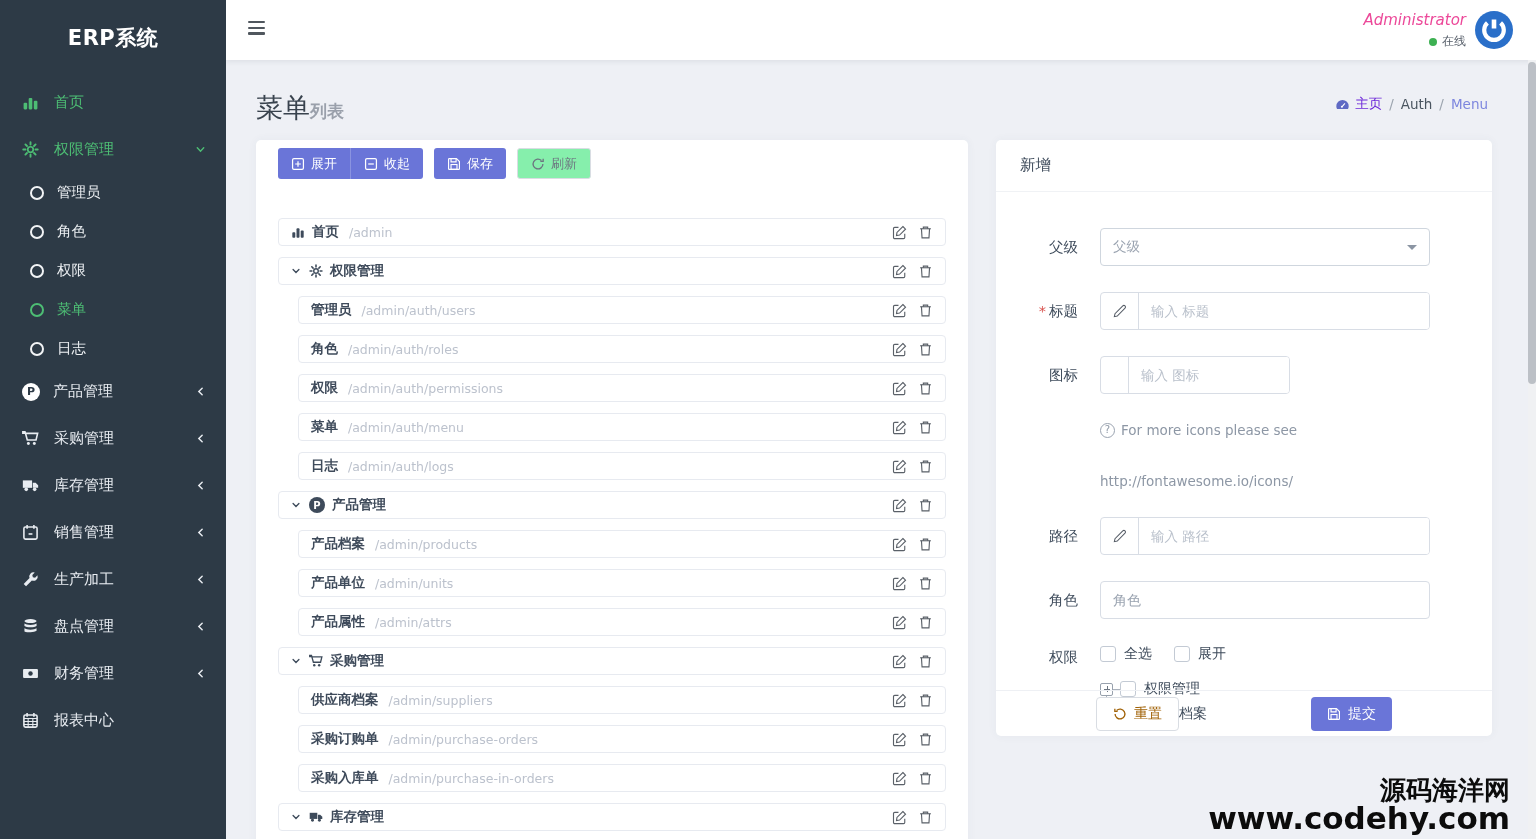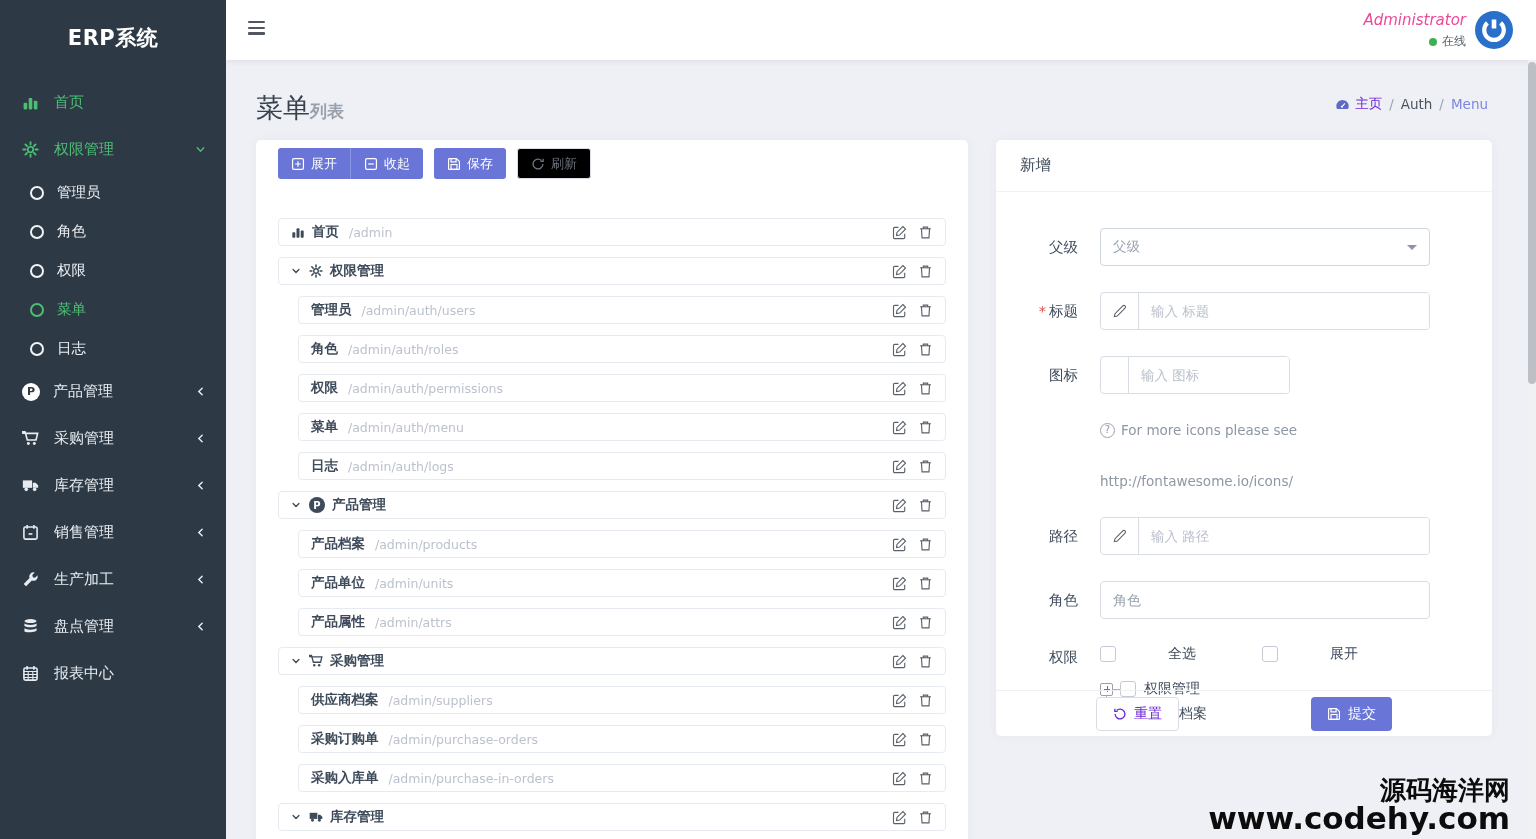--- a/index.html
+++ b/index.html
@@ -60,21 +60,21 @@
   
   .toolbar{display:flex;align-items:center;gap:11px;margin-bottom:39px;}
   .btn{height:31px;display:inline-flex;align-items:center;gap:6px;padding:0 13px;font-size:13px;
     border-radius:3px;border:none;cursor:pointer;font-family:inherit;}
   .btn svg{width:14px;height:14px;display:block;}
   .indigo{background:#6a75d8;color:#fff;}
   .btn-group{display:inline-flex;}
   .btn-group .btn{border-radius:0;}
   .btn-group .btn:first-child{border-radius:3px 0 0 3px;}
   .btn-group .btn:last-child{border-radius:0 3px 3px 0;border-left:1px solid rgba(255,255,255,.22);}
-  .ghost{background:#000000;border:1px solid #d9dde3;color:#6d7580;}
+  .ghost{background:#86efac;border:1px solid #d9dde3;color:#6d7580;}
 
   
   .trow{height:28px;margin-bottom:11px;border:1px solid #e7eaf0;border-radius:4px;background:#fff;
     display:flex;align-items:center;padding:0 12px;cursor:pointer;}
   .trow.child{margin-left:20px;}
   .rchev{display:inline-flex;margin-right:8px;color:#3e4b5b;}
   .rchev svg{width:10px;height:10px;display:block;}
   .rico{display:inline-flex;margin-right:7px;color:#3e4b5b;}
   .rico svg{width:14px;height:14px;display:block;}
   .rtitle{font-size:13.5px;font-weight:600;color:#3f4b5b;}
@@ -103,41 +103,41 @@
   .igroup input::placeholder{color:#b9c0cb;}
   .plain{width:330px;height:38px;border:1px solid #d8dde5;border-radius:4px;padding:0 12px;font-size:14px;
     outline:none;font-family:inherit;color:#3e4b5b;background:#fff;}
   .plain::placeholder{color:#9aa3b0;}
   .hint{margin-top:26px;font-size:13.5px;color:#8d97a5;line-height:20px;display:flex;align-items:center;gap:6px;}
   .hint2{font-size:13.5px;color:#8d97a5;line-height:20px;margin-top:31px;}
   .q{width:15px;height:15px;border:1px solid #9aa3b0;border-radius:50%;display:inline-flex;align-items:center;
     justify-content:center;font-size:10px;color:#8d97a5;flex:0 0 15px;}
   .q::after{content:"?";}
   .flabel.top{line-height:20px;padding-top:2px;}
-  .cbrow{display:flex;align-items:center;gap:44px;}
+  .cbrow{display:flex;align-items:center;}
   .cb{width:16px;height:16px;border:1.5px solid #c3cad4;border-radius:3px;background:#fff;cursor:pointer;flex:0 0 16px;}
   .cbl{font-size:14px;color:#3e4b5b;margin-left:8px;}
   .cbgap{margin-left:22px;}
   .ptree{margin-top:14px;}
   .pt1{display:flex;align-items:center;height:24px;}
   .plusbox{width:13px;height:13px;border:1px solid #98a1ad;border-radius:2px;position:relative;background:#fff;
     cursor:pointer;flex:0 0 13px;}
   .plusbox::before{content:"";position:absolute;left:2.5px;right:2.5px;top:5.5px;height:1px;background:#6d7682;}
   .plusbox::after{content:"";position:absolute;top:2.5px;bottom:2.5px;left:5.5px;width:1px;background:#6d7682;}
   .hline{width:7px;height:1px;background:#aab1bb;}
   .pt1 .cb{margin-right:0;}
   .pt2{display:flex;align-items:center;height:26px;}
   .vconn{width:15px;height:19px;border-left:1px solid #aab1bb;border-bottom:1px solid #aab1bb;
     margin-left:6px;margin-right:6px;align-self:flex-start;margin-top:-6px;}
   .card-ft{position:absolute;left:0;right:0;bottom:0;height:46px;border-top:1px solid #eef0f4;
     display:flex;align-items:center;justify-content:space-between;padding:0 100px;}
   .btn2{height:34px;display:inline-flex;align-items:center;gap:7px;padding:0 16px;border-radius:4px;
     font-size:14px;cursor:pointer;font-family:inherit;}
   .btn2 svg{width:14px;height:14px;display:block;}
-  .reset{background:#fff;border:1px solid #d9dde3;color:#6d28d9;}
+  .reset{background:#fff;border:1px solid #d9dde3;color:#a16207;}
   .submit{background:#6a75d8;border:none;color:#fff;}
 
   
   .wm{position:absolute;right:26px;bottom:4px;text-align:right;color:#0c0c0c;font-weight:bold;line-height:1.02;z-index:8;}
   .wm1{font-size:26px;}
   .wm2{font-size:31px;}
   .sb-track{position:absolute;right:0;top:60px;bottom:0;width:8px;background:#f0f1f3;z-index:7;}
   .sb-thumb{position:absolute;right:0;top:2px;height:322px;width:8px;background:#bcc0c6;border-radius:4px;cursor:pointer;}
 </style>
 </head>
@@ -264,20 +264,34 @@
       </div>
       <div class="nav-item">
         <span class="nico">
           <svg viewBox="0 0 16 16" fill="currentColor">
             <ellipse cx="8" cy="2.9" rx="5.7" ry="1.9"></ellipse>
             <path d="M2.3 5.2c1.1.8 3.2 1.3 5.7 1.3s4.6-.5 5.7-1.3v2.3c-1.1.8-3.2 1.3-5.7 1.3S3.4 8.3 2.3 7.5z"></path>
             <path d="M2.3 9.7c1.1.8 3.2 1.3 5.7 1.3s4.6-.5 5.7-1.3V12c-1.1.8-3.2 1.3-5.7 1.3S3.4 13.6 2.3 12.8z"></path>
           </svg>
         </span>
         <span class="nlabel">盘点管理</span>
+        <span class="arrow">
+          <svg viewBox="0 0 12 12" fill="none" stroke="currentColor" stroke-width="1.6" stroke-linecap="round">
+            <path d="M7.8 2.5L4.2 6l3.6 3.5"></path>
+          </svg>
+        </span>
+      </div>
+      <div class="nav-item">
+        <span class="nico">
+          <svg viewBox="0 0 16 16">
+            <rect x="1" y="3.8" width="14" height="8.4" rx="1" fill="currentColor"></rect>
+            <circle cx="8" cy="8" r="2.1" fill="#2d3a46"></circle>
+          </svg>
+        </span>
+        <span class="nlabel">财务管理</span>
         <span class="arrow">
           <svg viewBox="0 0 12 12" fill="none" stroke="currentColor" stroke-width="1.6" stroke-linecap="round">
             <path d="M7.8 2.5L4.2 6l3.6 3.5"></path>
           </svg>
         </span>
       </div>
       <div class="nav-item">
         <span class="nico">
           <svg viewBox="0 0 16 16" fill="none" stroke="currentColor">
             <rect x="1.8" y="2.8" width="12.4" height="11.4" rx="1.4" stroke-width="1.5"></rect>

